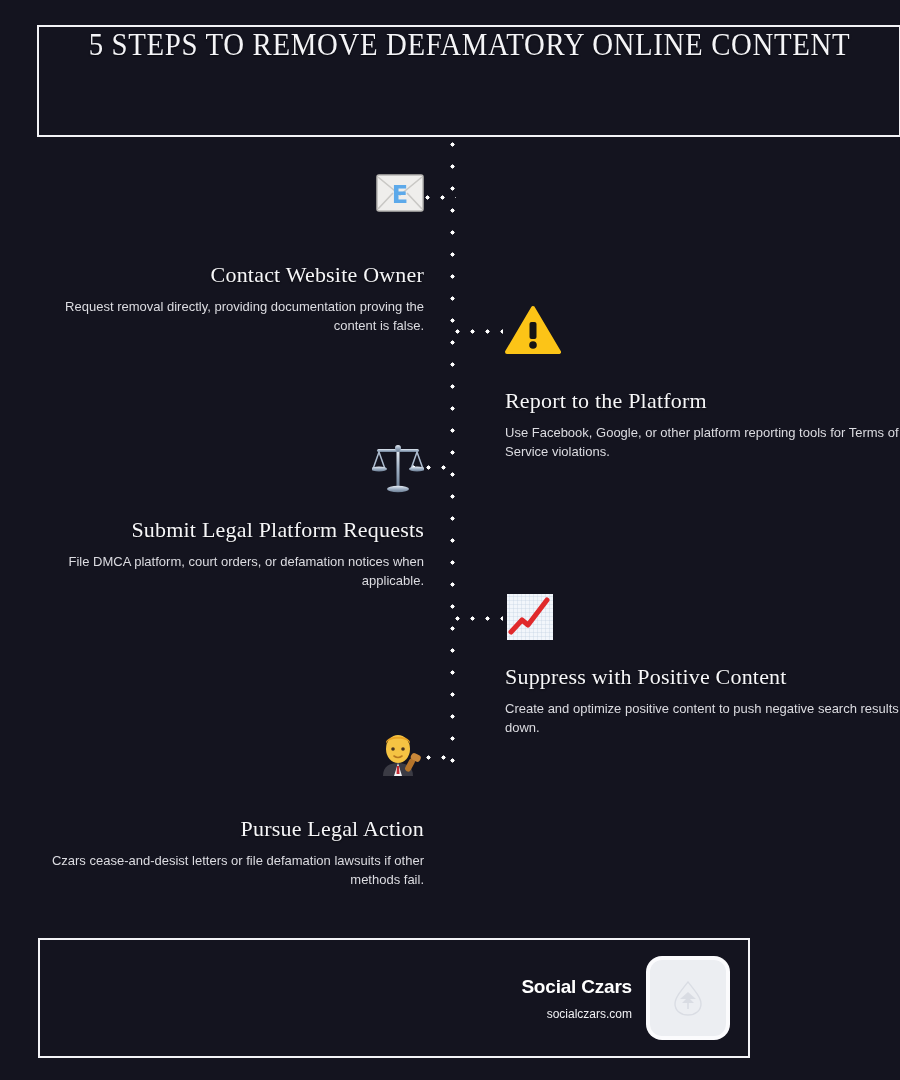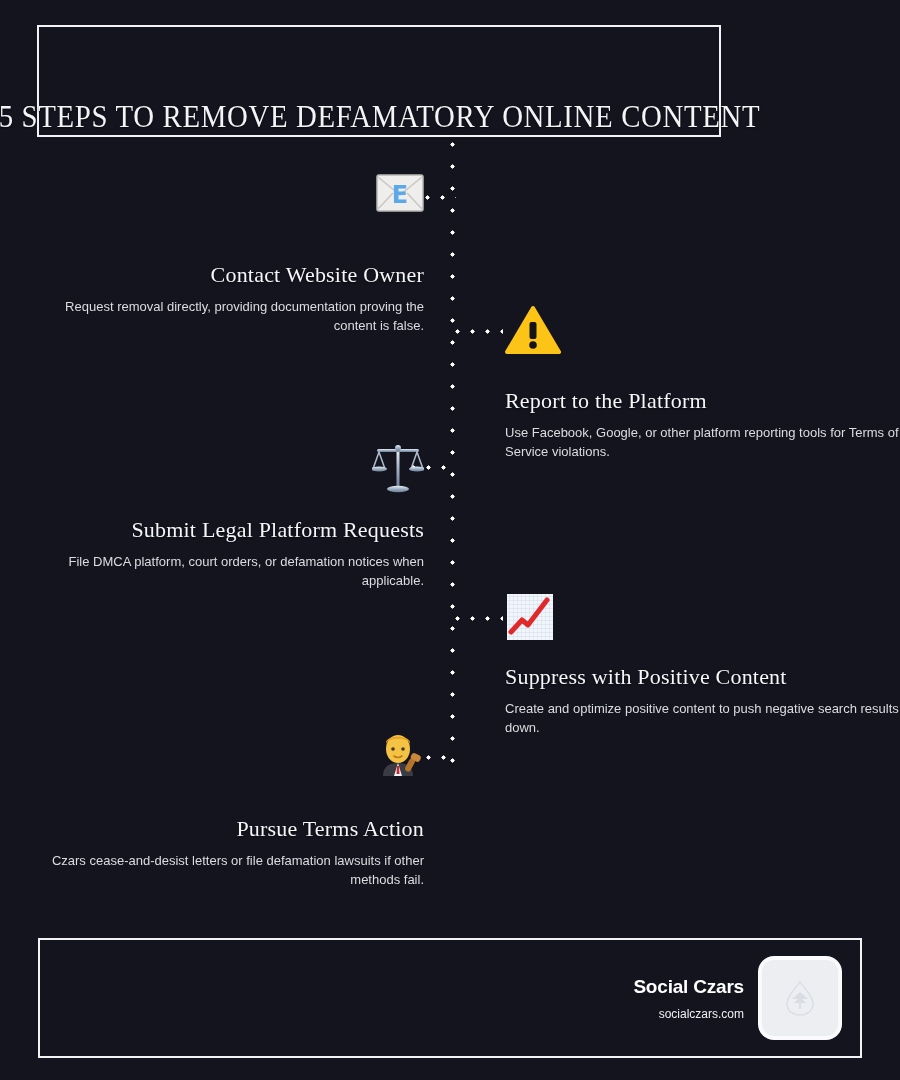--- a/index.html
+++ b/index.html
@@ -20,26 +20,26 @@
     inset: 0;
     width: 900px;
     height: 1080px;
   }
 
   
   .title-banner {
     position: absolute;
     left: 37px;
     top: 25px;
-    width: 684px;
+    width: 864px;
     height: 112px;
     border: 2px solid #f3f3f6;
     box-sizing: border-box;
     display: flex;
-    align-items: flex-end;
+    align-items: flex-start;
     justify-content: center;
   }
   .title-text {
     font-family: "Liberation Serif", "DejaVu Serif", serif;
     font-size: 31px;
     letter-spacing: 0.7px;
     color: #f4f4f7;
     text-align: center;
     white-space: nowrap;
     transform: scaleX(0.93);
@@ -120,21 +120,21 @@
   .s5 .step-icon { margin-bottom: 36px; }
 
   .s1 .step-body, .s3 .step-body, .s5 .step-body { margin-top: 8px; }
   .s2 .step-body, .s4 .step-body { margin-top: 8px; }
 
   
   .footer-banner {
     position: absolute;
     left: 38px;
     top: 938px;
-    width: 824px;
+    width: 712px;
     height: 120px;
     border: 2px solid #f3f3f6;
     box-sizing: border-box;
   }
   .footer-inner {
     position: absolute;
     right: 22px;
     top: 20px;
     display: flex;
     align-items: center;
@@ -259,21 +259,21 @@
         <ellipse cx="24" cy="19" rx="12" ry="14" fill="#f5c343"></ellipse>
         <path d="M12 15 C12 5 36 5 36 15 C36 10 30 8 24 8 C18 8 12 10 12 15 Z" fill="#ecae2b"></path>
         <path d="M12 14 C13 7 35 7 36 14 L36 12 C34 5 14 5 12 12 Z" fill="#e8a424"></path>
         <circle cx="19" cy="19" r="1.8" fill="#4a3520"></circle>
         <circle cx="29" cy="19" r="1.8" fill="#4a3520"></circle>
         <path d="M20 26 Q24 29 28 26" fill="none" stroke="#b8791f" stroke-width="1.6" stroke-linecap="round"></path>
         <rect x="33" y="28" width="6" height="14" rx="3" transform="rotate(28 36 35)" fill="#b5742a"></rect>
         <rect x="37" y="24" width="10" height="7" rx="3" transform="rotate(28 42 27)" fill="#c9883a"></rect>
       </svg>
     </span>
-    <p class="step-heading">Pursue Terms Action</p>
+    <p class="step-heading">Pursue Legal Action</p>
     <p class="step-body">Czars cease-and-desist letters or file defamation lawsuits if other methods fail.</p>
   </div>
 
   <div class="footer-banner">
     <div class="footer-inner">
       <div class="footer-text">
         <p class="brand-name">Social Czars</p>
         <p class="brand-url">socialczars.com</p>
       </div>
       <div class="brand-logo">

